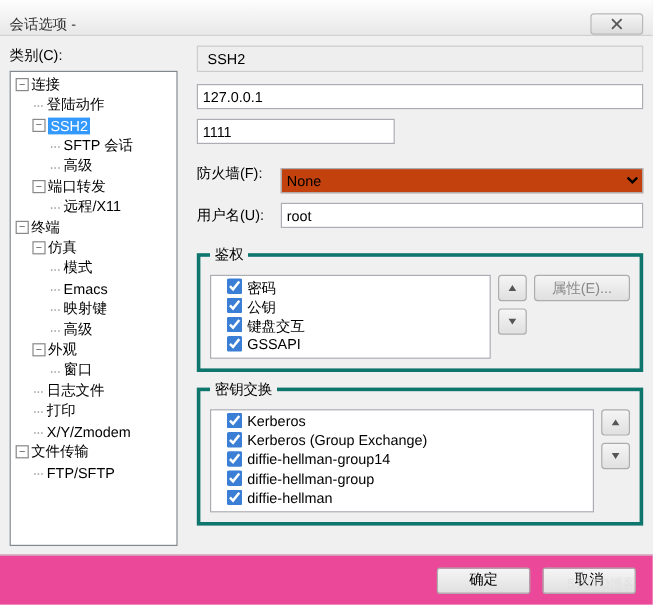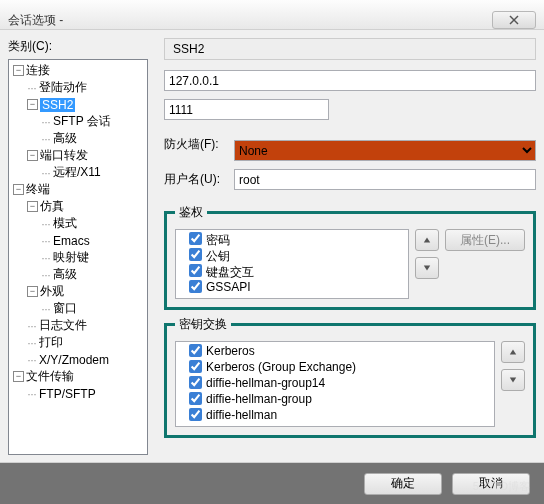--- a/index.html
+++ b/index.html
@@ -27,21 +27,21 @@
   fieldset { border: 3px solid #0f766e; padding: 8px; margin-top: 6px; }
   legend { padding: 0 4px; }
   .fs-body { display: flex; gap: 6px; align-items: flex-start; }
   .listbox { border: 1px solid #abadb3; background: #fff; padding: 2px; flex: 1; }
   .listbox .li { display: flex; align-items: flex-start; height: 16px; padding-left: 11px; }
   .listbox input[type=checkbox] { margin-right: 4px; accent-color: #3a7fd5; }
   .updown { display: flex; flex-direction: column; gap: 6px; }
   .sqbtn { width: 24px; height: 22px; border: 1px solid #acacac; background: linear-gradient(#f5f5f5,#e0e0e0); border-radius: 3px; display: flex; align-items: center; justify-content: center; cursor: pointer; }
   .sqbtn svg { width: 8px; height: 8px; }
   .prop-btn { width: 80px; height: 22px; border: 1px solid #acacac; background: linear-gradient(#f5f5f5,#e0e0e0); border-radius: 3px; color: #888; }
-  .footer { position: absolute; bottom: 0; left: 0; right: 0; height: 42px; border-top: 1px solid #d0d0d0; background: #737373; display: flex; justify-content: flex-end; align-items: center; padding: 0 14px; gap: 10px; }
+  .footer { position: absolute; bottom: 0; left: 0; right: 0; height: 42px; border-top: 1px solid #d0d0d0; background: #ec4899; display: flex; justify-content: flex-end; align-items: center; padding: 0 14px; gap: 10px; }
   .footer button { width: 78px; height: 22px; border: 1px solid #acacac; background: linear-gradient(#f5f5f5,#e0e0e0); border-radius: 3px; cursor: pointer; }
   .watermark { position: absolute; bottom: 10px; right: 14px; color: #ddd; font-size: 11px; pointer-events: none; opacity:.6; }
 </style>
 </head>
 <body>
 
 <div class="titlebar">
   <span class="title">会话选项 -</span>
   <div class="close-btn">
     <svg viewBox="0 0 10 10">

